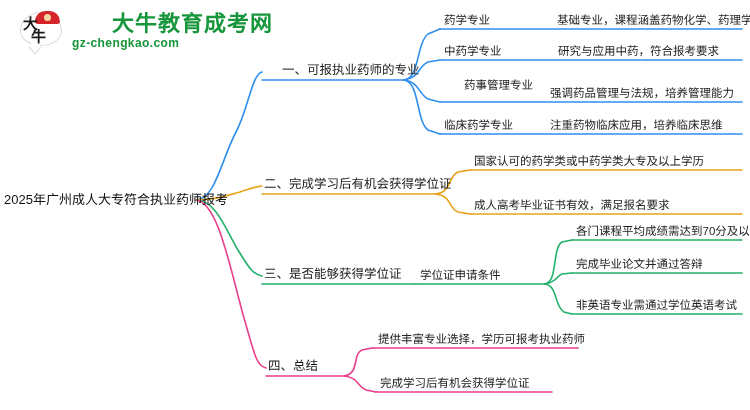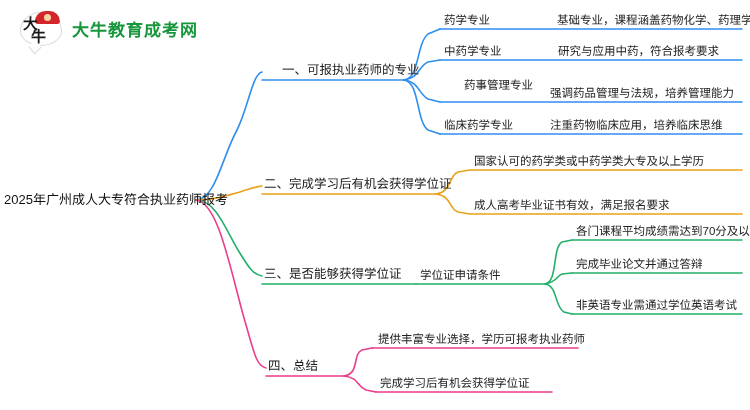--- a/index.html
+++ b/index.html
@@ -83,26 +83,27 @@
     font-size: 15px;
     font-weight: bold;
     line-height: 13px;
     color: #1a1a1a;
     letter-spacing: -1px;
   }
   #logo-mark .mark-text span { display: block; }
   #logo-mark .mark-text .m2 { margin-left: 8px; }
   #logo-text { display: flex; flex-direction: column; justify-content: center; }
   #logo-title {
-    font-size: 17px;
+    font-size: 22px;
     font-weight: bold;
     color: #17963c;
     letter-spacing: 1px;
     line-height: 24px;
     white-space: nowrap;
+    margin-left: 40px;
   }
   #logo-sub {
     font-size: 12px;
     font-weight: bold;
     color: #17963c;
     letter-spacing: 0.4px;
     line-height: 15px;
     white-space: nowrap;
   }
 
@@ -148,20 +149,21 @@
     <div class="bubble"></div>
     <div class="cap"></div>
     <div class="cap-dot"></div>
     <div class="mark-text">
       <span class="m1">大</span>
       <span class="m2">牛</span>
     </div>
   </div>
   <div id="logo-text">
     <div id="logo-title">大牛教育成考网</div>
+    <div id="logo-sub">gz-chengkao.com</div>
   </div>
 </div>
 
 <svg id="wires" viewBox="0 0 750 410" width="750" height="410" xmlns="http://www.w3.org/2000/svg">
   <g fill="none" stroke-width="1.6" stroke-linecap="round">
 
     <path d="M196,200 C215,200 222,158 236,132 C248,110 252,74 262,72" stroke="#2f8fed"></path>
     <path d="M196,200 C214,200 226,196 240,192 C250,189 254,187 262,186" stroke="#e9a21a"></path>
     <path d="M196,200 C216,201 224,226 238,250 C248,266 252,274 262,276" stroke="#23b06a"></path>
     <path d="M196,200 C218,202 230,268 244,318 C254,352 256,366 266,368" stroke="#ea3d8c"></path>

